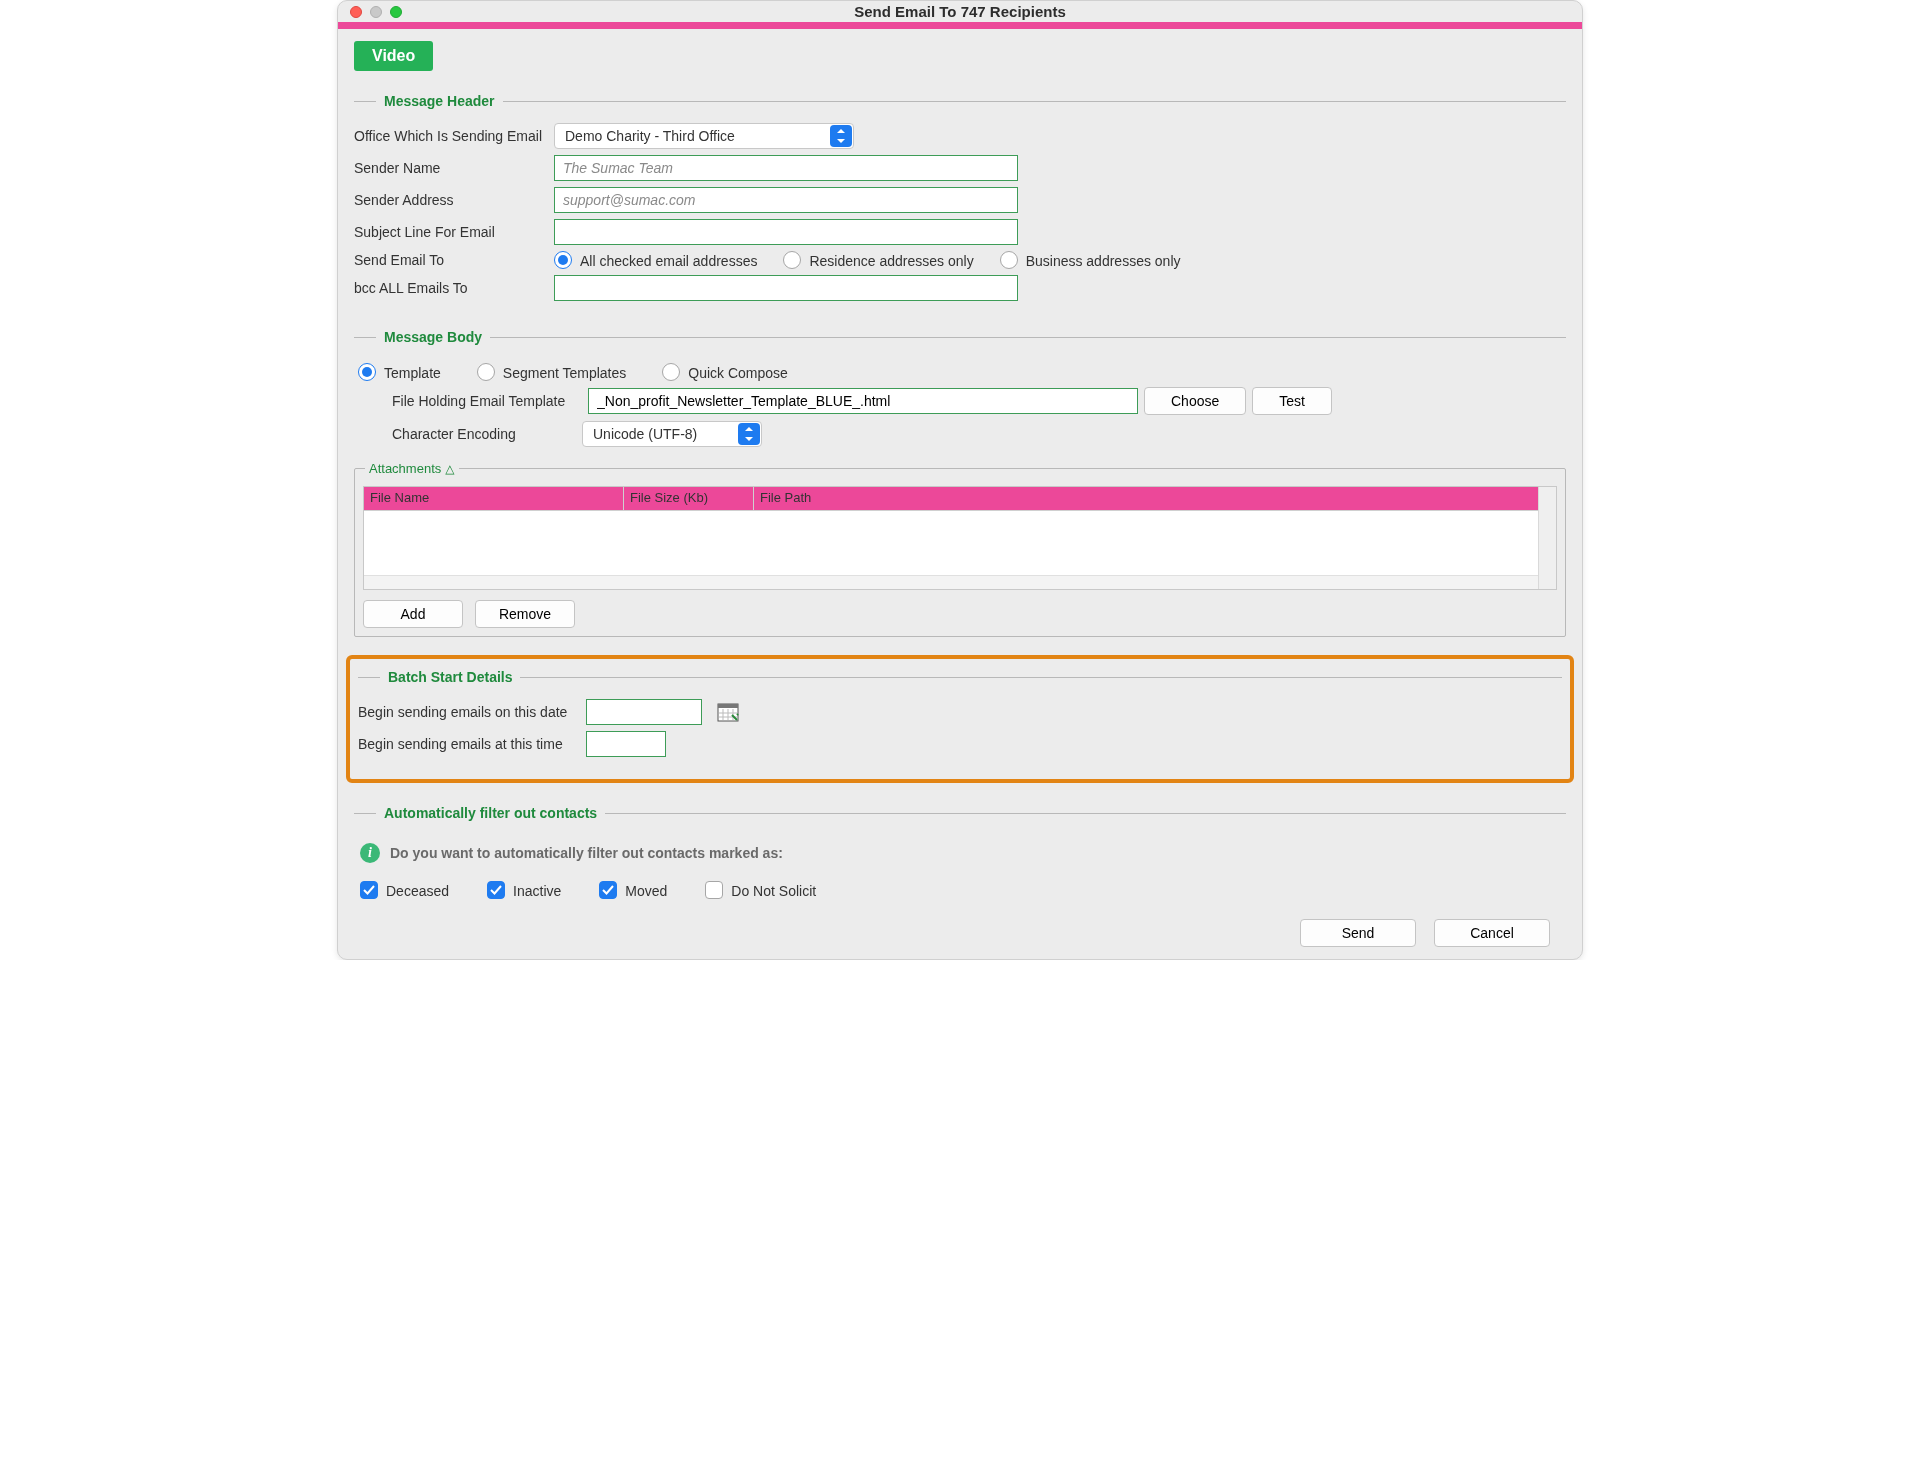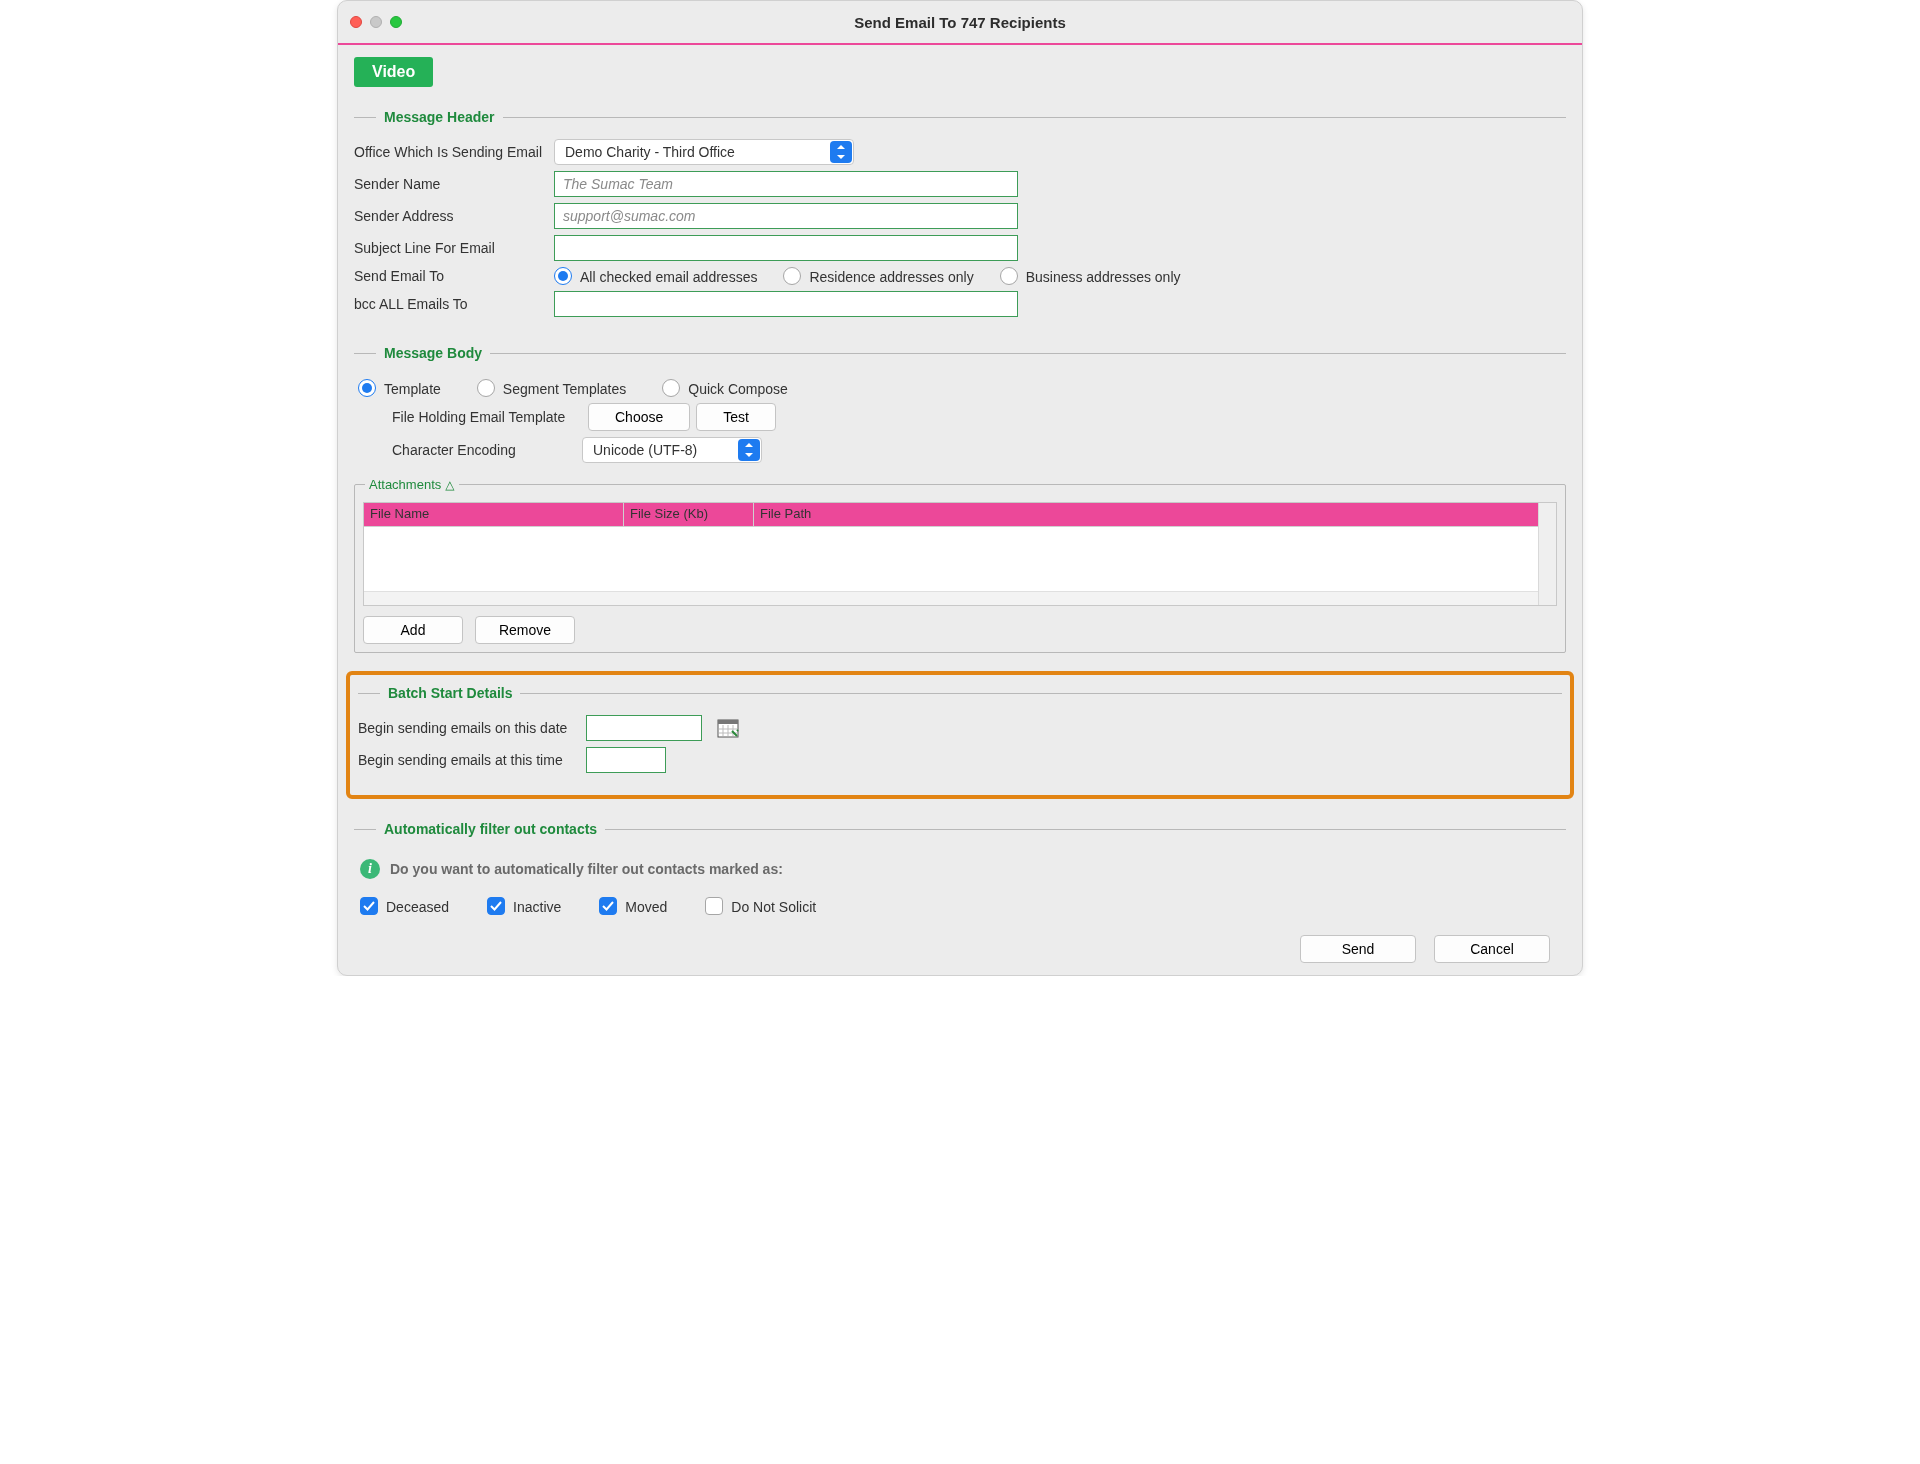--- a/index.html
+++ b/index.html
@@ -15,23 +15,23 @@
     margin: 0 auto;
     background: #ececec;
     border: 1px solid #d0d0d0;
     border-radius: 10px;
     box-shadow: 0 2px 6px rgba(0,0,0,0.1);
     padding-bottom: 12px;
   }
   .titlebar {
     display: flex;
     align-items: center;
-    height: 44px;
+    height: 28px;
     padding: 0 12px;
-    border-bottom: 2px solid #ec4899;
+    border-bottom: 7px solid #ec4899;
     position: relative;
   }
   .traffic-lights {
     display: flex;
     gap: 8px;
     position: absolute;
     left: 12px;
   }
   .traffic-light {
     width: 12px; height: 12px; border-radius: 50%;
@@ -333,20 +333,21 @@
           <span>Segment Templates</span>
         </div>
         <div class="radio-item">
           <span class="radio"></span>
           <span>Quick Compose</span>
         </div>
       </div>
 
       <div class="row template-row">
         <div class="template-lbl">File Holding Email Template</div>
+        <input class="template-input" value="_Non_profit_Newsletter_Template_BLUE_.html" style="">
         <button class="btn">Choose</button>
         <button class="btn">Test</button>
       </div>
 
       <div class="row">
         <div class="template-lbl">Character Encoding</div>
         <div class="select-wrap">
           <div class="select-field enc-select">
               <span>Unicode (UTF-8)</span>
             </div>

